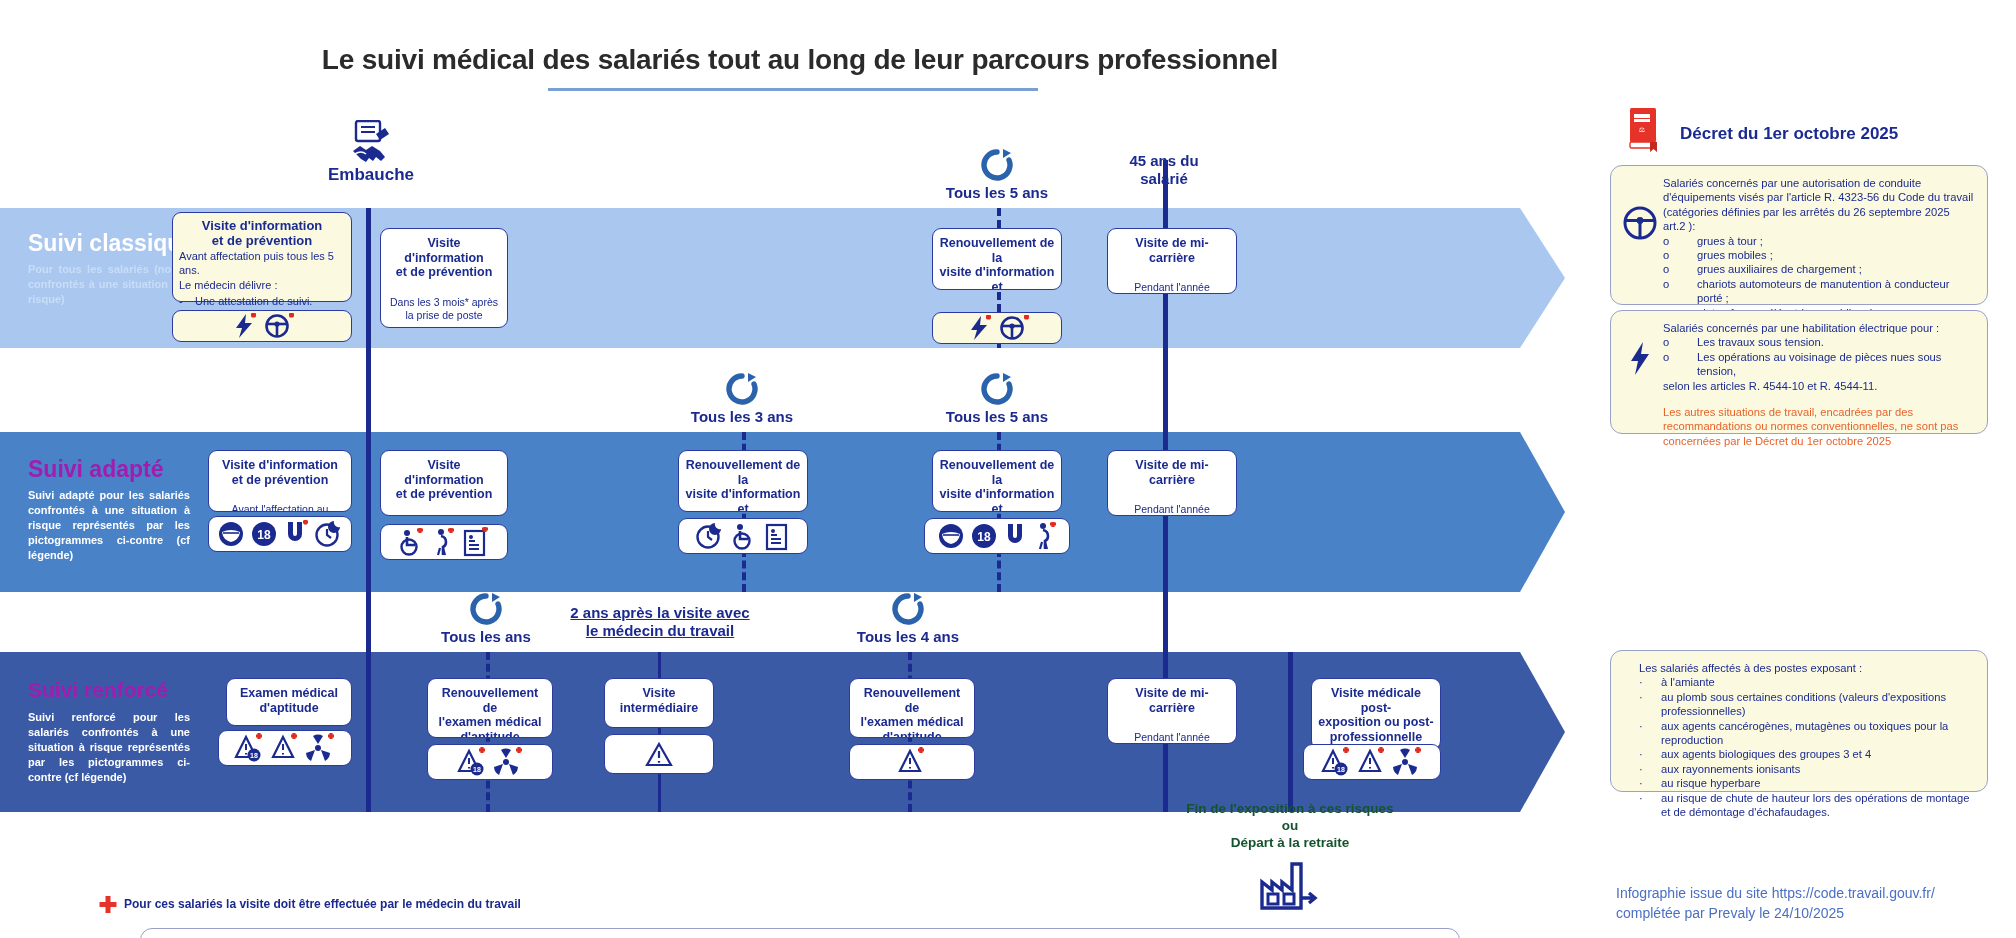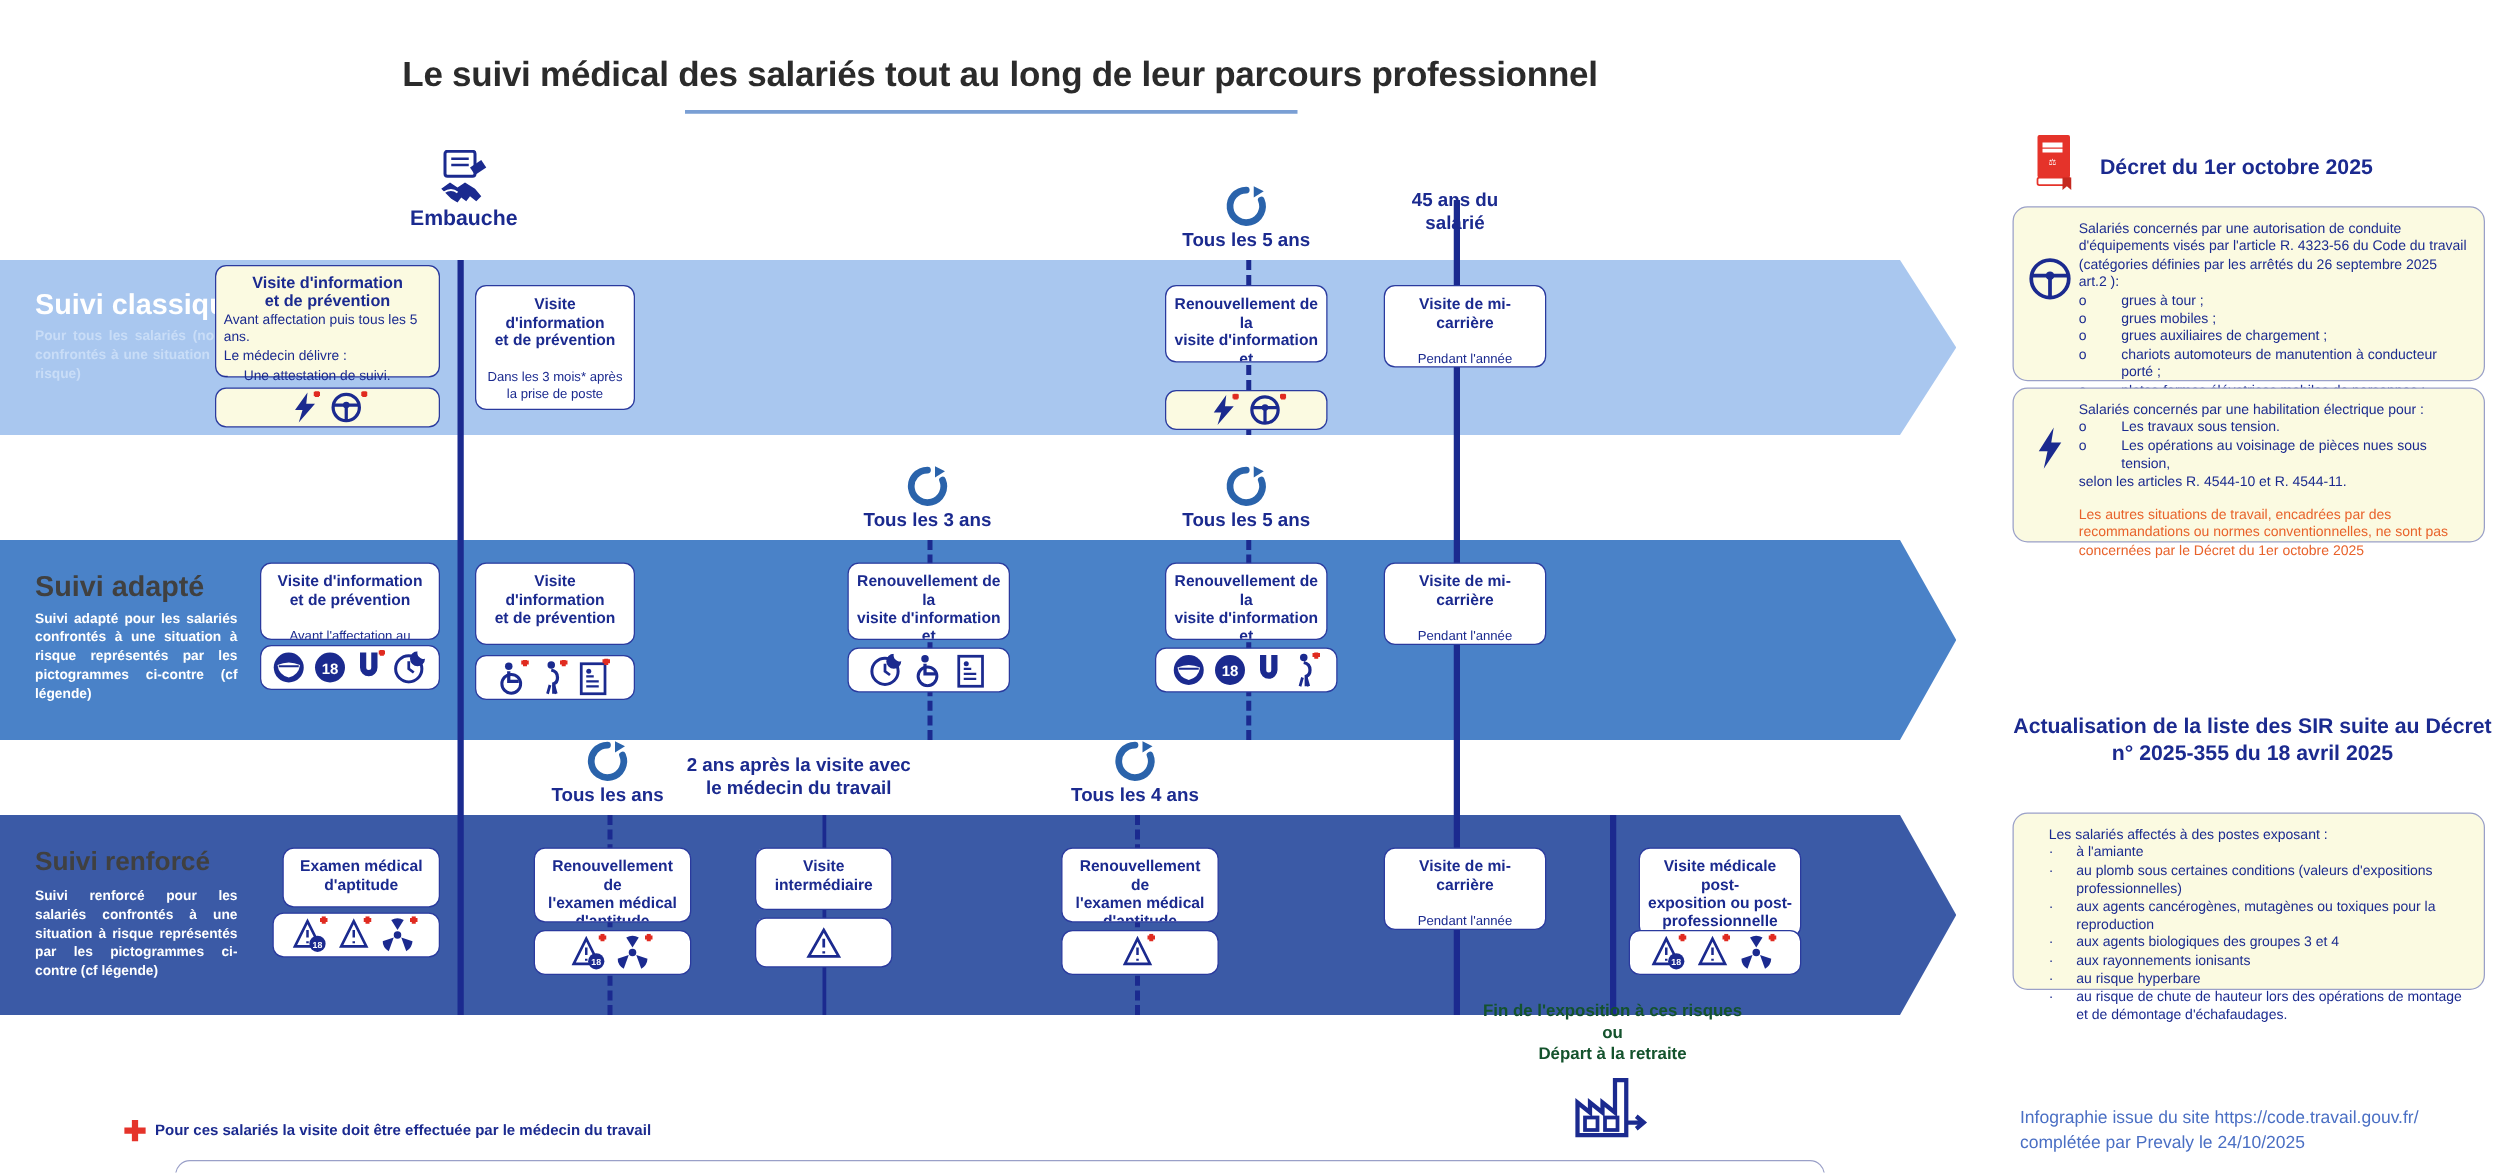--- a/index.html
+++ b/index.html
@@ -30,21 +30,21 @@
 
   
   .band{
     position:absolute;left:0;
     clip-path:polygon(0 0, calc(100% - 45px) 0, 100% 50%, calc(100% - 45px) 100%, 0 100%);
   }
   .band1{top:208px;height:140px;width:1565px;background:#a9c7ef;}
   .band2{top:432px;height:160px;width:1565px;background:#4a82c8;}
   .band3{top:652px;height:160px;width:1565px;background:#3b5aa6;}
 
-  .band-title{position:absolute;color:#404040;font-weight:bold;}
+  .band-title{position:absolute;color:#a21caf;font-weight:bold;}
   .b1-title{left:28px;top:230px;font-size:23px;color:#ffffff;}
   .b1-sub{left:28px;top:262px;width:150px;font-size:11px;line-height:15px;color:#ffffff;text-align:justify;font-weight:bold;}
   .b2-title{left:28px;top:456px;font-size:23px;}
   .b2-sub{left:28px;top:488px;width:162px;font-size:11px;line-height:15px;color:#ffffff;text-align:justify;font-weight:bold;}
   .b3-title{left:28px;top:678px;font-size:21px;}
   .b3-sub{left:28px;top:710px;width:162px;font-size:11px;line-height:15px;color:#ffffff;text-align:justify;font-weight:bold;}
 
   
   .marker{position:absolute;text-align:center;color:#1b2a8f;font-weight:bold;}
   .marker .mlabel{font-size:15px;line-height:18px;}
@@ -190,21 +190,21 @@
   <div class="marker" style="left:411px;top:592px;width:150px;">
     <span>
       <svg class="icon-refresh" width="34" height="34" viewBox="0 0 34 34">
         <path d="M17 4 a13 13 0 1 0 12 8" fill="none" stroke="#2a63ab" stroke-width="5.4" stroke-linecap="round"></path>
         <path d="M23 1 l8 4 l-8 5 z" fill="#2a63ab"></path>
       </svg>
     </span>
     <div class="mlabel">Tous les ans</div>
   </div>
 
-  <div class="marker" style="left:524px;top:604px;width:230px;">
+  <div class="marker" style="left:545px;top:604px;width:230px;text-decoration:underline;">
     <div class="mlabel" style="white-space:pre-line;">2 ans après la visite avec
 le médecin du travail</div>
   </div>
 
   <div class="marker" style="left:833px;top:592px;width:150px;">
     <span>
       <svg class="icon-refresh" width="34" height="34" viewBox="0 0 34 34">
         <path d="M17 4 a13 13 0 1 0 12 8" fill="none" stroke="#2a63ab" stroke-width="5.4" stroke-linecap="round"></path>
         <path d="M23 1 l8 4 l-8 5 z" fill="#2a63ab"></path>
       </svg>
@@ -624,22 +624,20 @@
         </li>
       <li>
           <span class="bullet">o</span>
           <span>Les opérations au voisinage de pièces nues sous tension,</span>
         </li>
     </ul>
     <div class="rtxt">selon les articles R. 4544-10 et R. 4544-11.</div>
     <div class="rtxt red" style="margin-top:12px;">Les autres situations de travail, encadrées par des recommandations ou normes conventionnelles, ne sont pas concernées par le Décret du 1er octobre 2025</div>
   </div>
 
-  <div class="r-head2" style="left:1610px;top:570px;width:384px;white-space:pre-line;">Actualisation de la liste des SIR suite au Décret
-n° 2025-355 du 18 avril 2025</div>
 
   <div class="rbox" style="left:1610px;top:650px;width:378px;height:142px;padding-left:28px;">
     <div class="rtxt">Les salariés affectés à des postes exposant :</div>
     <ul class="rlist dots">
       <li>
           <span class="bullet">·</span>
           <span>à l'amiante</span>
         </li>
       <li>
           <span class="bullet">·</span>

